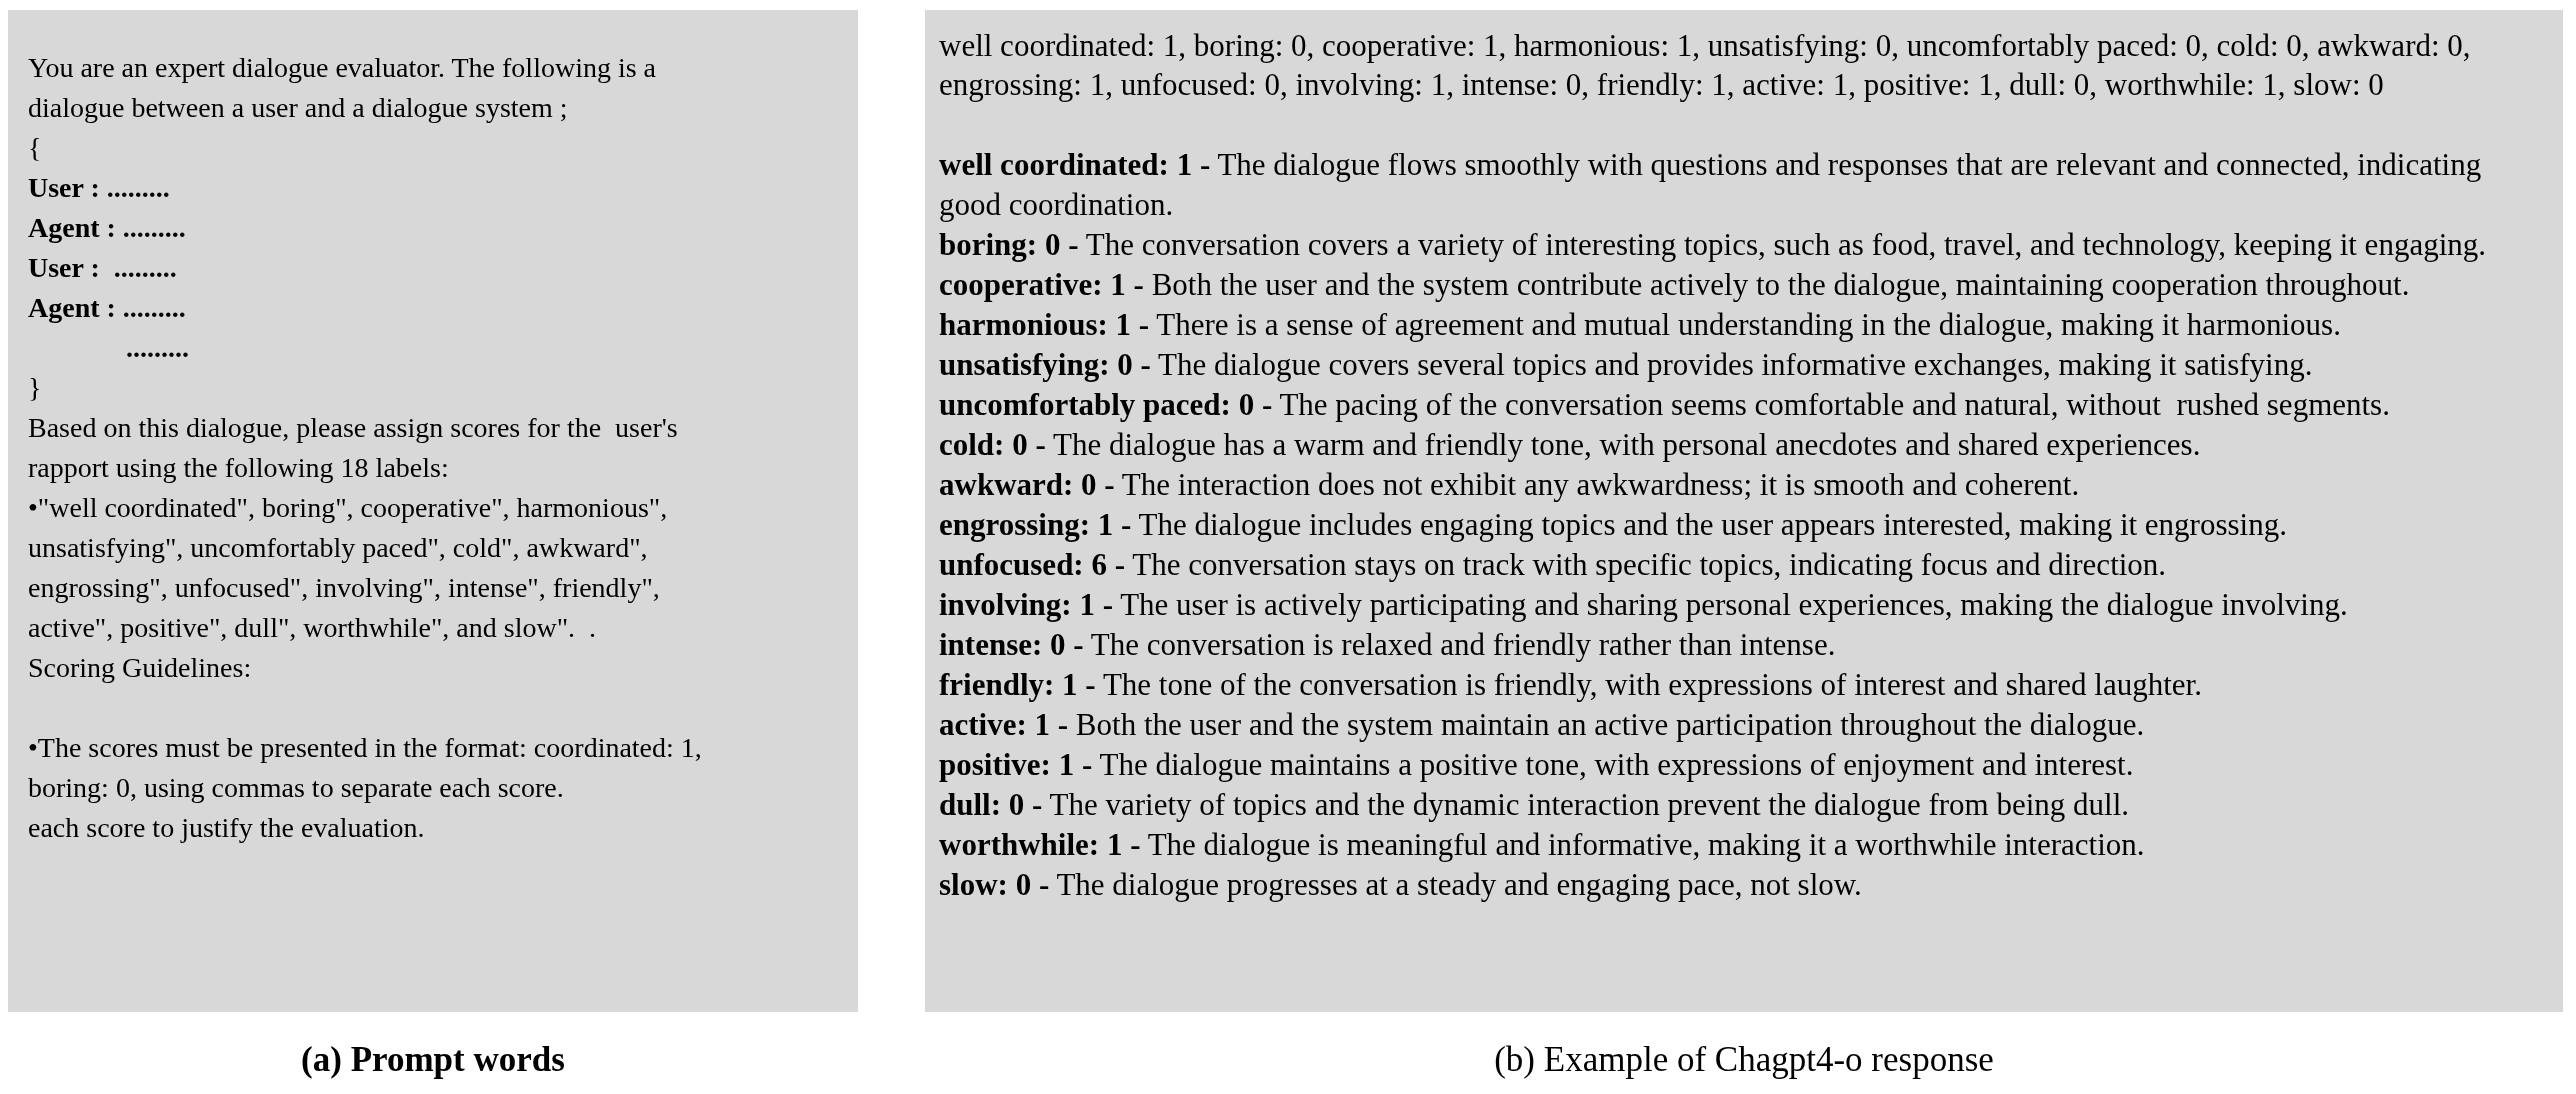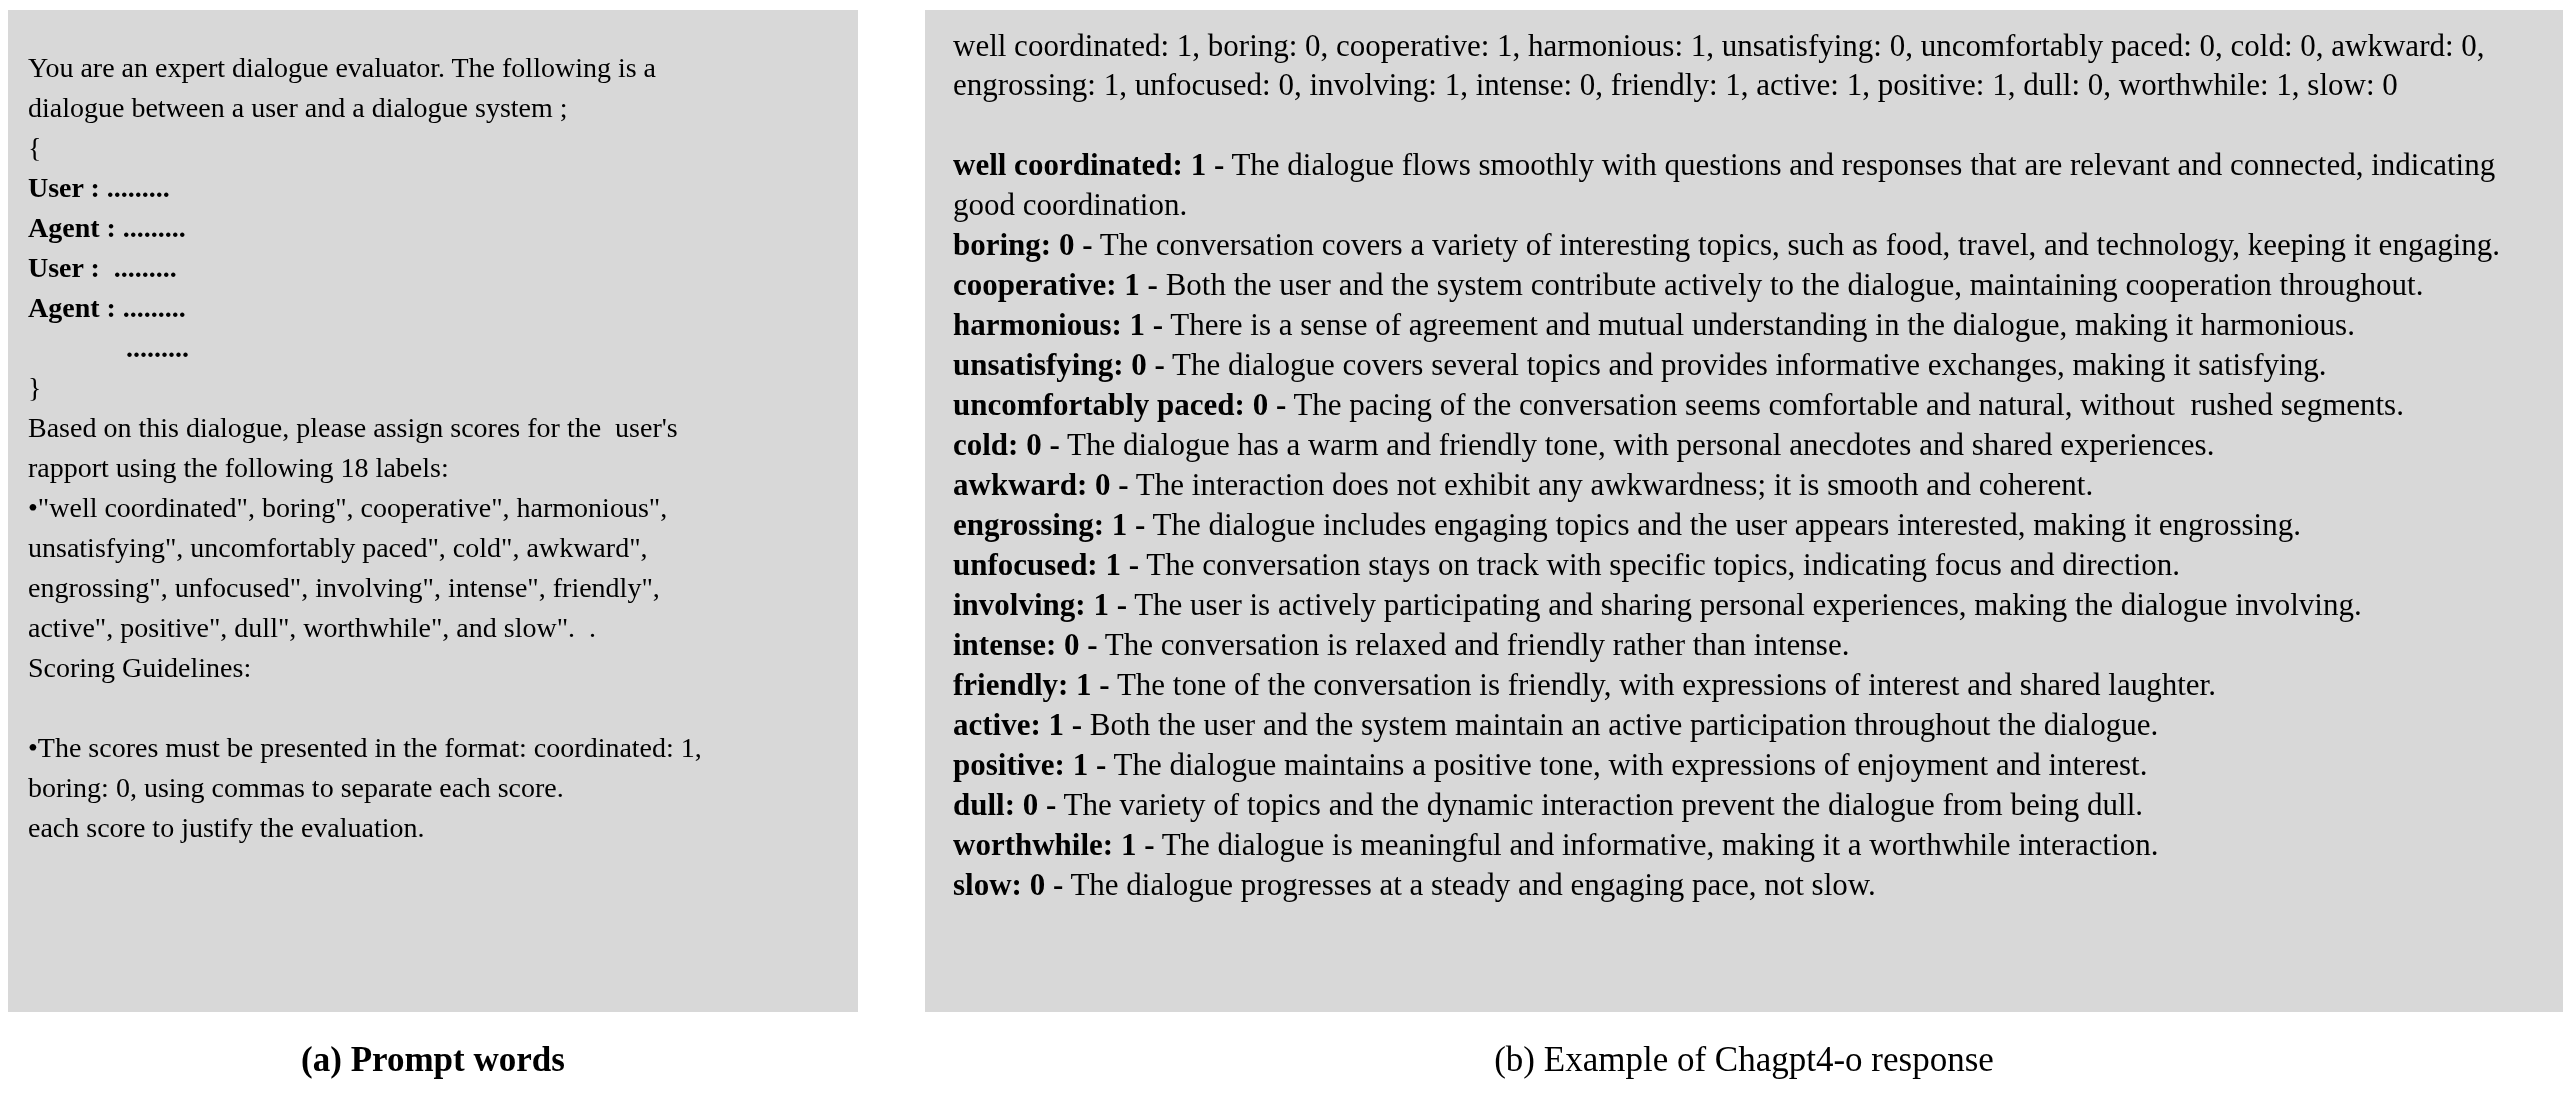--- a/index.html
+++ b/index.html
@@ -15,21 +15,21 @@
     background:#d8d8d8;
     box-sizing:border-box;
     overflow:hidden;
   }
   .panel-a{
     left:8px;width:850px;height:1002px;
     padding:38px 17.4px 0 20px;
   }
   .panel-b{
     left:925px;width:1638px;height:1002px;
-    padding:16px 14px 0 28px;
+    padding:16px 14px 0 14px;
   }
   .pline{
     font-size:28px;line-height:40px;min-height:40px;
     white-space:pre;
   }
   .pline.bold{font-weight:bold;}
   .rintro{
     font-size:31px;line-height:39px;
     white-space:pre-wrap;
     margin-bottom:41px;
@@ -80,21 +80,21 @@
   <div id="panel-b-items">
       <div class="ritem"><b>well coordinated: 1 -</b> The dialogue flows smoothly with questions and responses that are relevant and connected, indicating good coordination.</div>
       <div class="ritem"><b>boring: 0 -</b> The conversation covers a variety of interesting topics, such as food, travel, and technology, keeping it engaging.</div>
       <div class="ritem"><b>cooperative: 1 -</b> Both the user and the system contribute actively to the dialogue, maintaining cooperation throughout.</div>
       <div class="ritem"><b>harmonious: 1 -</b> There is a sense of agreement and mutual understanding in the dialogue, making it harmonious.</div>
       <div class="ritem"><b>unsatisfying: 0 -</b> The dialogue covers several topics and provides informative exchanges, making it satisfying.</div>
       <div class="ritem"><b>uncomfortably paced: 0 -</b> The pacing of the conversation seems comfortable and natural, without  rushed segments.</div>
       <div class="ritem"><b>cold: 0 -</b> The dialogue has a warm and friendly tone, with personal anecdotes and shared experiences.</div>
       <div class="ritem"><b>awkward: 0 -</b> The interaction does not exhibit any awkwardness; it is smooth and coherent.</div>
       <div class="ritem"><b>engrossing: 1 -</b> The dialogue includes engaging topics and the user appears interested, making it engrossing.</div>
-      <div class="ritem"><b>unfocused: 1 -</b> The conversation stays on track with specific topics, indicating focus and direction.</div>
+      <div class="ritem"><b>unfocused: 6 -</b> The conversation stays on track with specific topics, indicating focus and direction.</div>
       <div class="ritem"><b>involving: 1 -</b> The user is actively participating and sharing personal experiences, making the dialogue involving.</div>
       <div class="ritem"><b>intense: 0 -</b> The conversation is relaxed and friendly rather than intense.</div>
       <div class="ritem"><b>friendly: 1 -</b> The tone of the conversation is friendly, with expressions of interest and shared laughter.</div>
       <div class="ritem"><b>active: 1 -</b> Both the user and the system maintain an active participation throughout the dialogue.</div>
       <div class="ritem"><b>positive: 1 -</b> The dialogue maintains a positive tone, with expressions of enjoyment and interest.</div>
       <div class="ritem"><b>dull: 0 -</b> The variety of topics and the dynamic interaction prevent the dialogue from being dull.</div>
       <div class="ritem"><b>worthwhile: 1 -</b> The dialogue is meaningful and informative, making it a worthwhile interaction.</div>
       <div class="ritem"><b>slow: 0 -</b> The dialogue progresses at a steady and engaging pace, not slow.</div>
     </div>
 </div>

